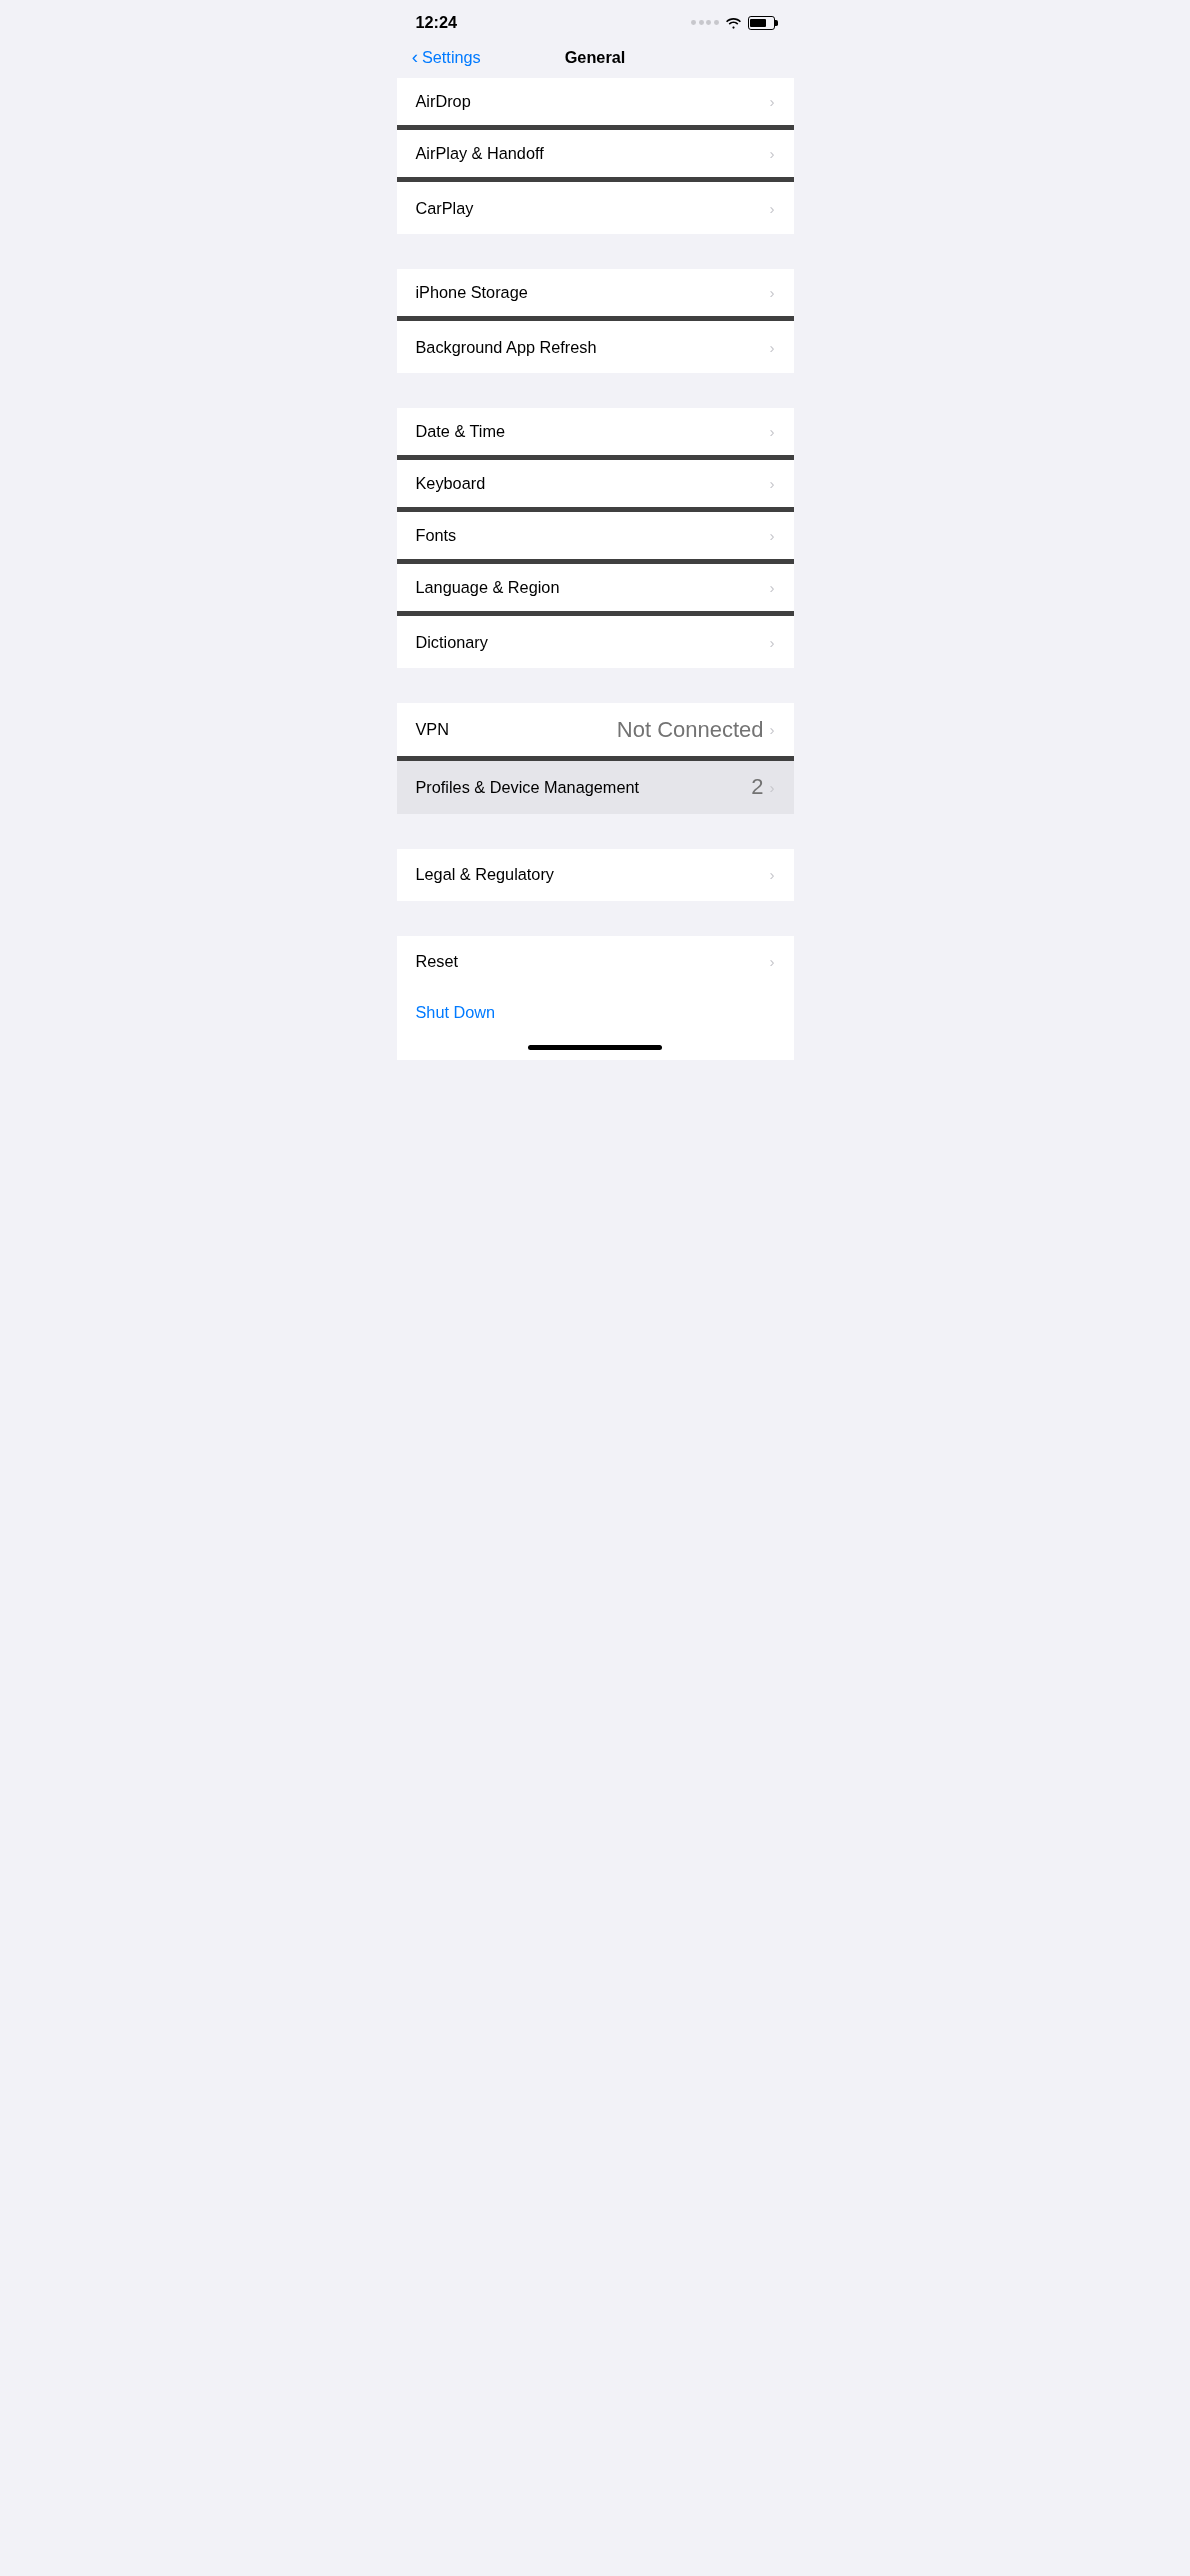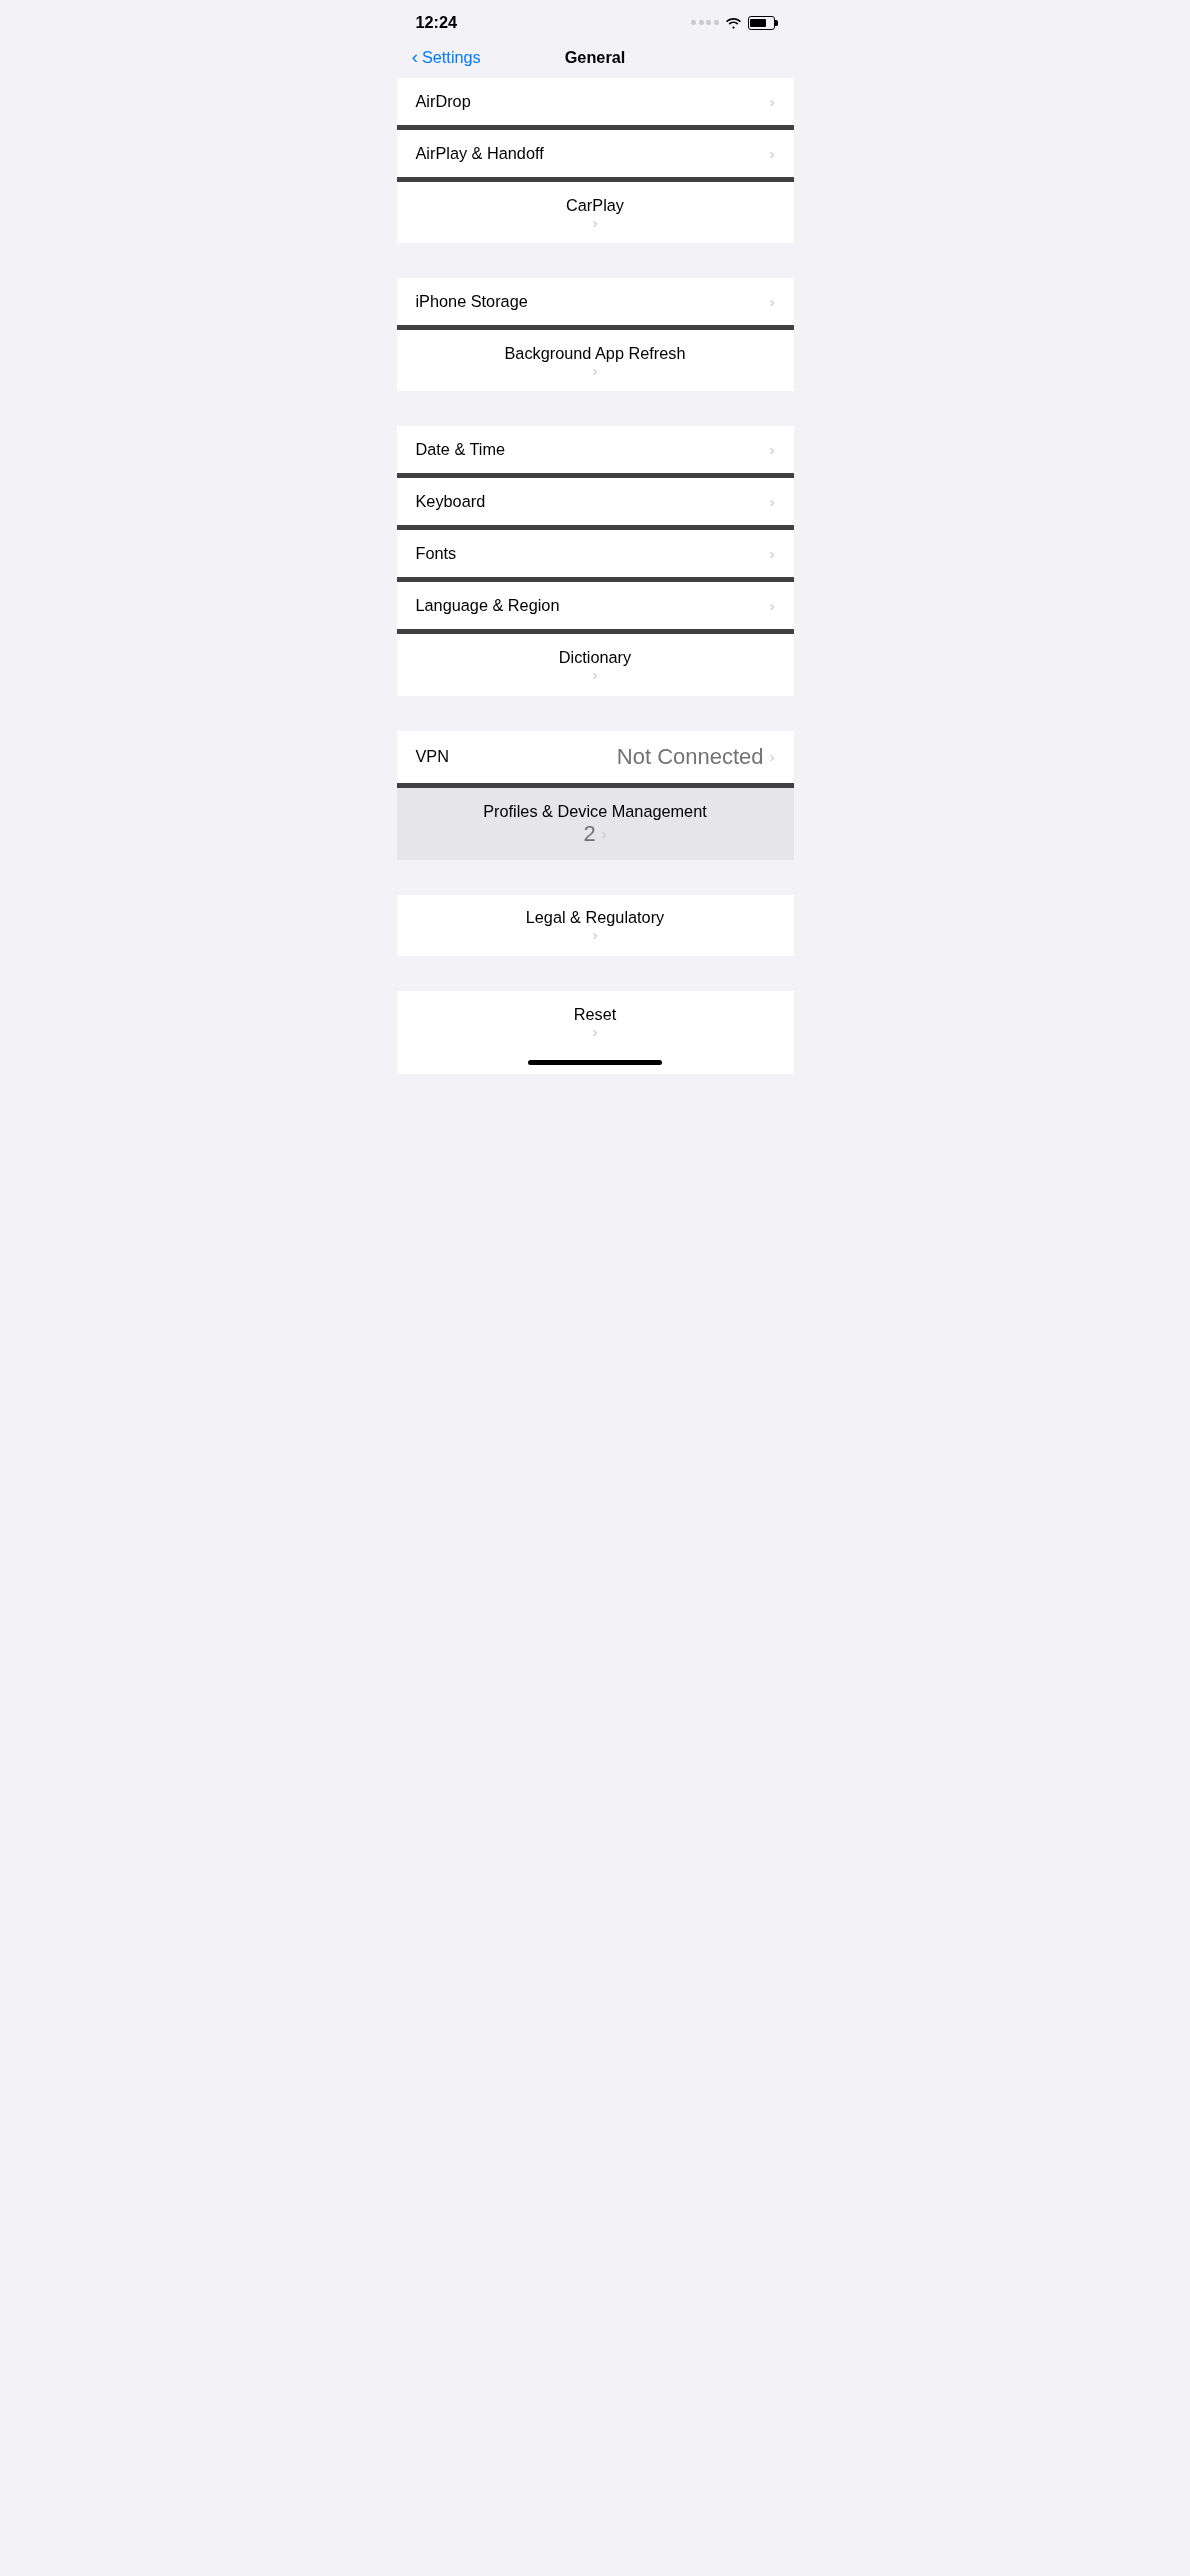--- a/index.html
+++ b/index.html
@@ -129,21 +129,20 @@
       justify-content: space-between;
       padding: 13.4px 19px;
       background: #fff;
       border-bottom: 5px solid #404040;
       cursor: pointer;
       min-height: 52px;
     }
 
     .settings-row:last-child {
       border-bottom: none;
-      flex-direction: column;
     }
 
     .settings-row.highlighted {
       background: #e5e5ea;
     }
 
     .row-left {
       display: flex;
       align-items: center;
       gap: 11.5px;
@@ -367,19 +366,22 @@
     <div class="settings-row">
       <div class="row-left">
         <span class="row-label">Reset</span>
       </div>
       <div class="row-right">
         <span class="chevron-right">›</span>
       </div>
     </div>
   </div>
 
+  <div class="shut-down-row" style="margin-top: 0;">
+    <span class="shut-down-label">Shut Down</span>
+  </div>
 
   <div class="home-indicator">
     <div class="home-bar"></div>
   </div>
 
 </div>
 
 
 </body></html>

